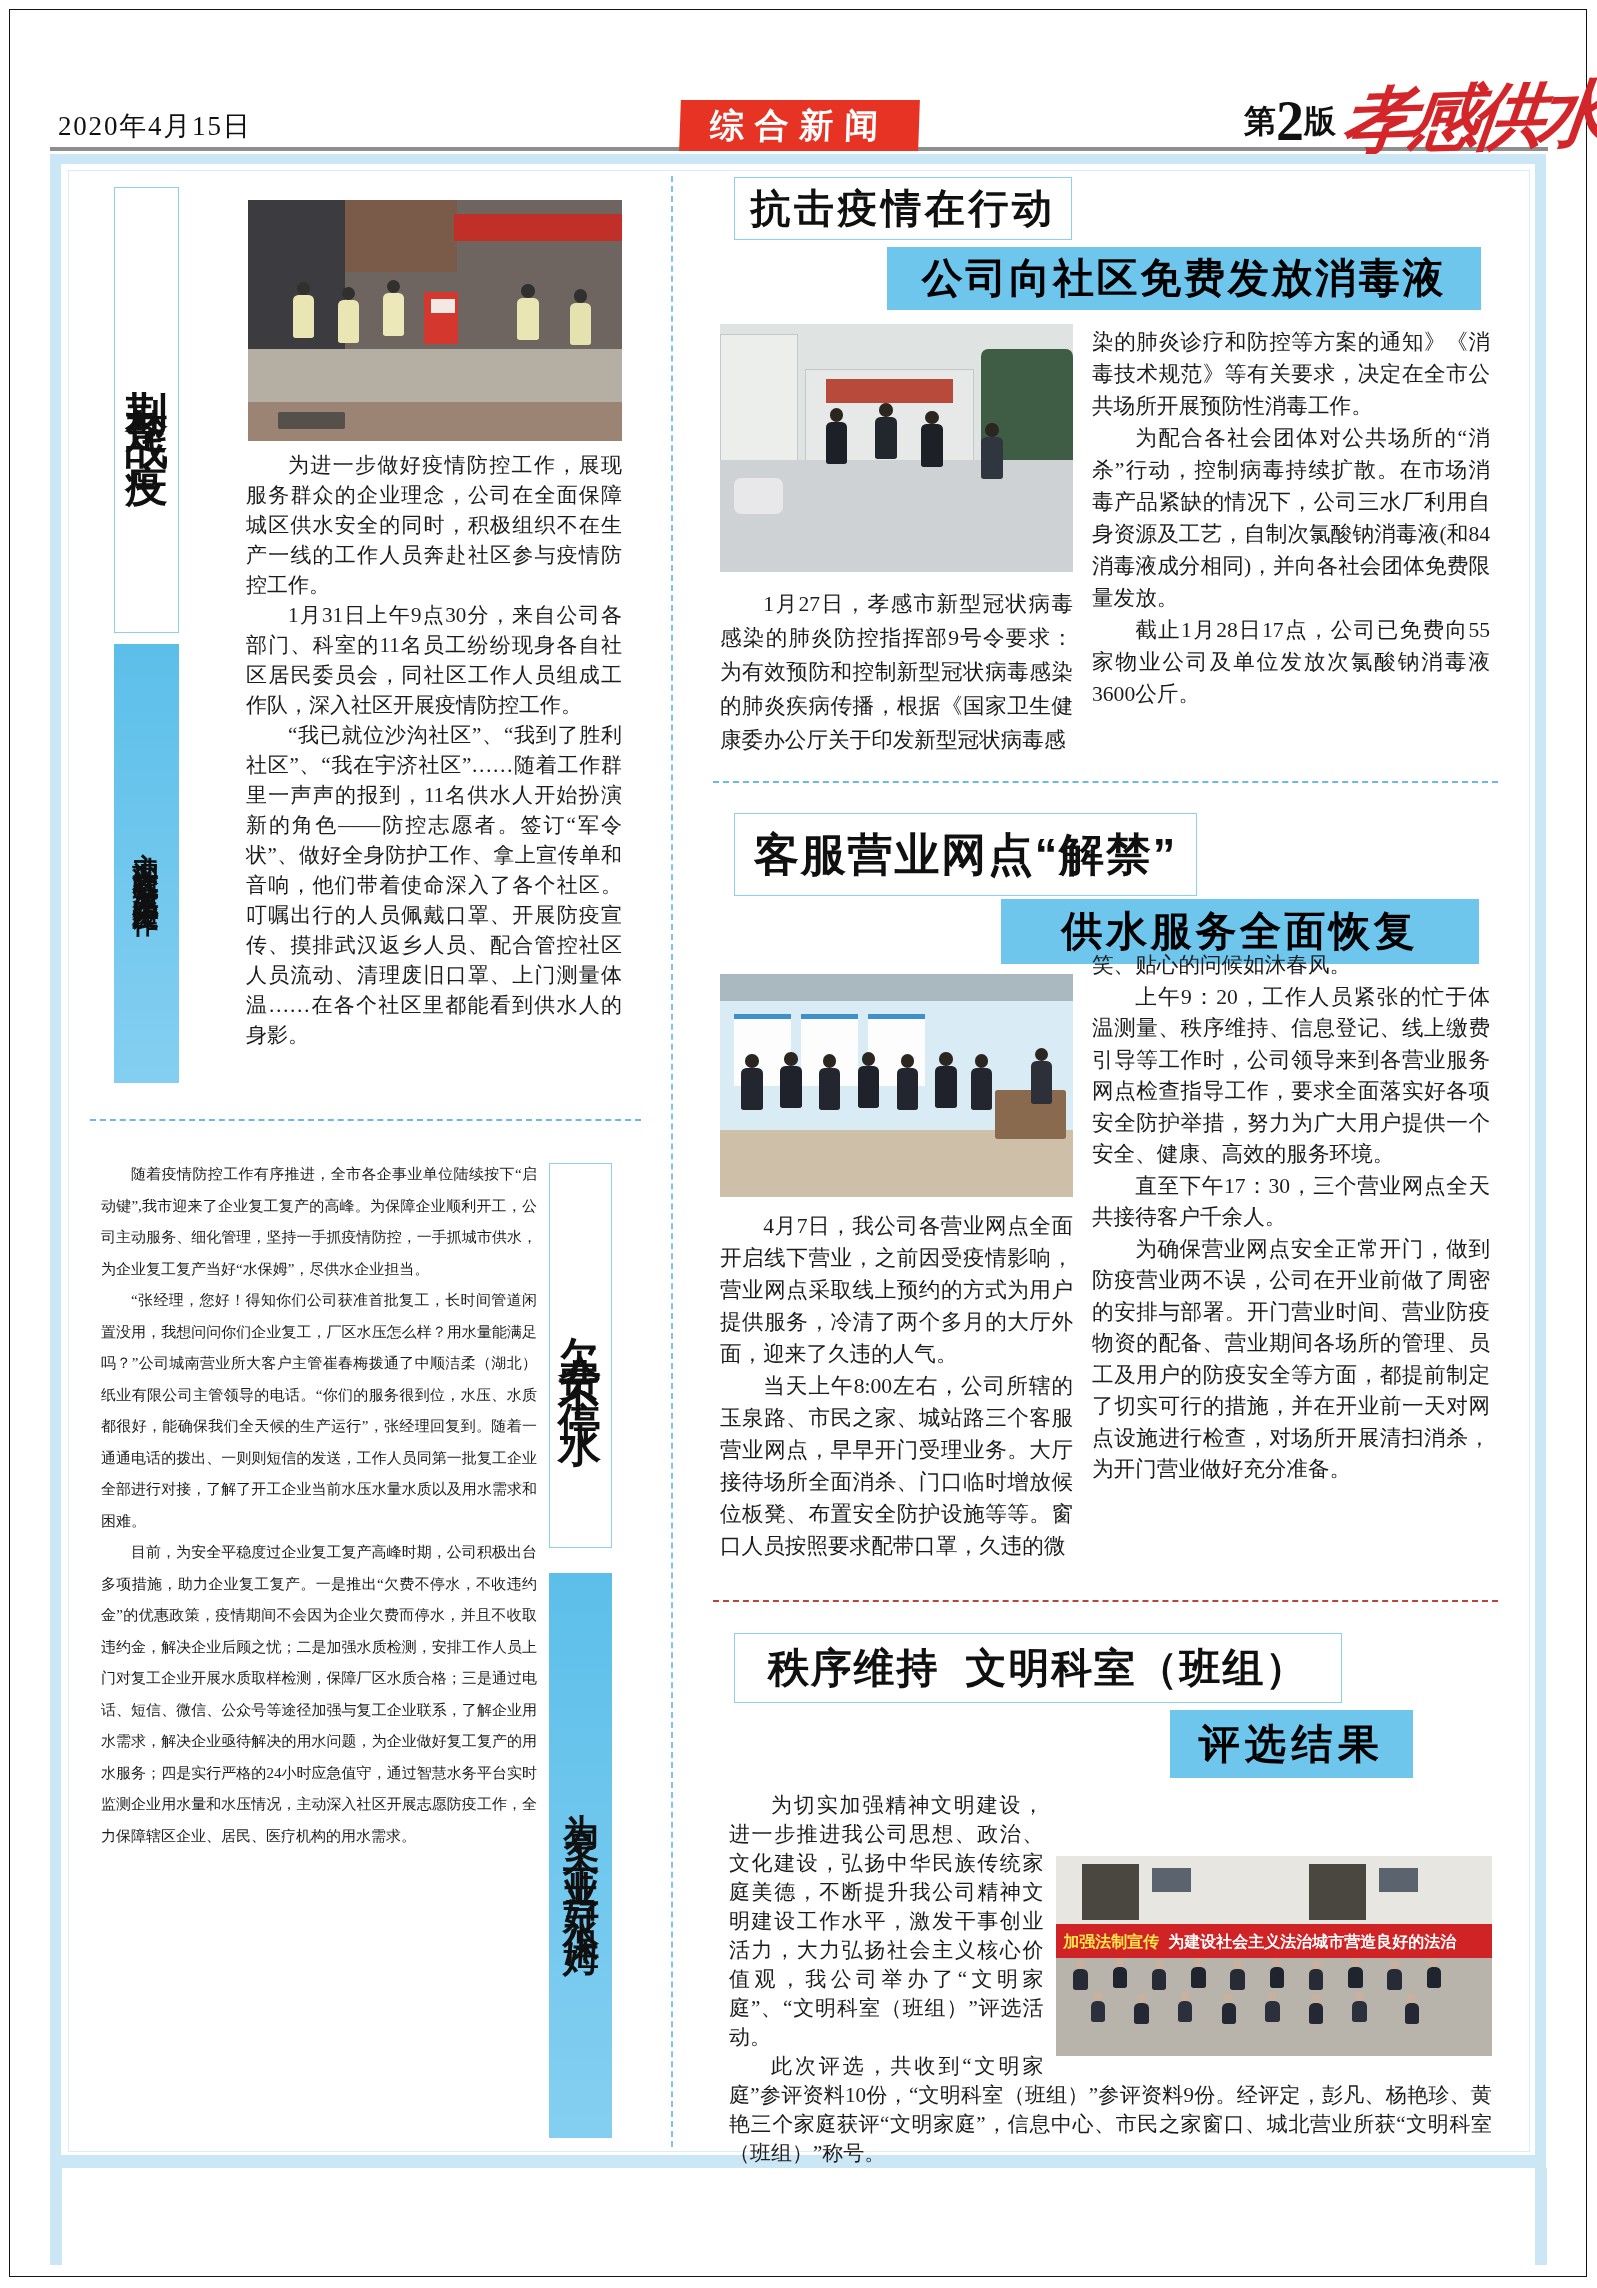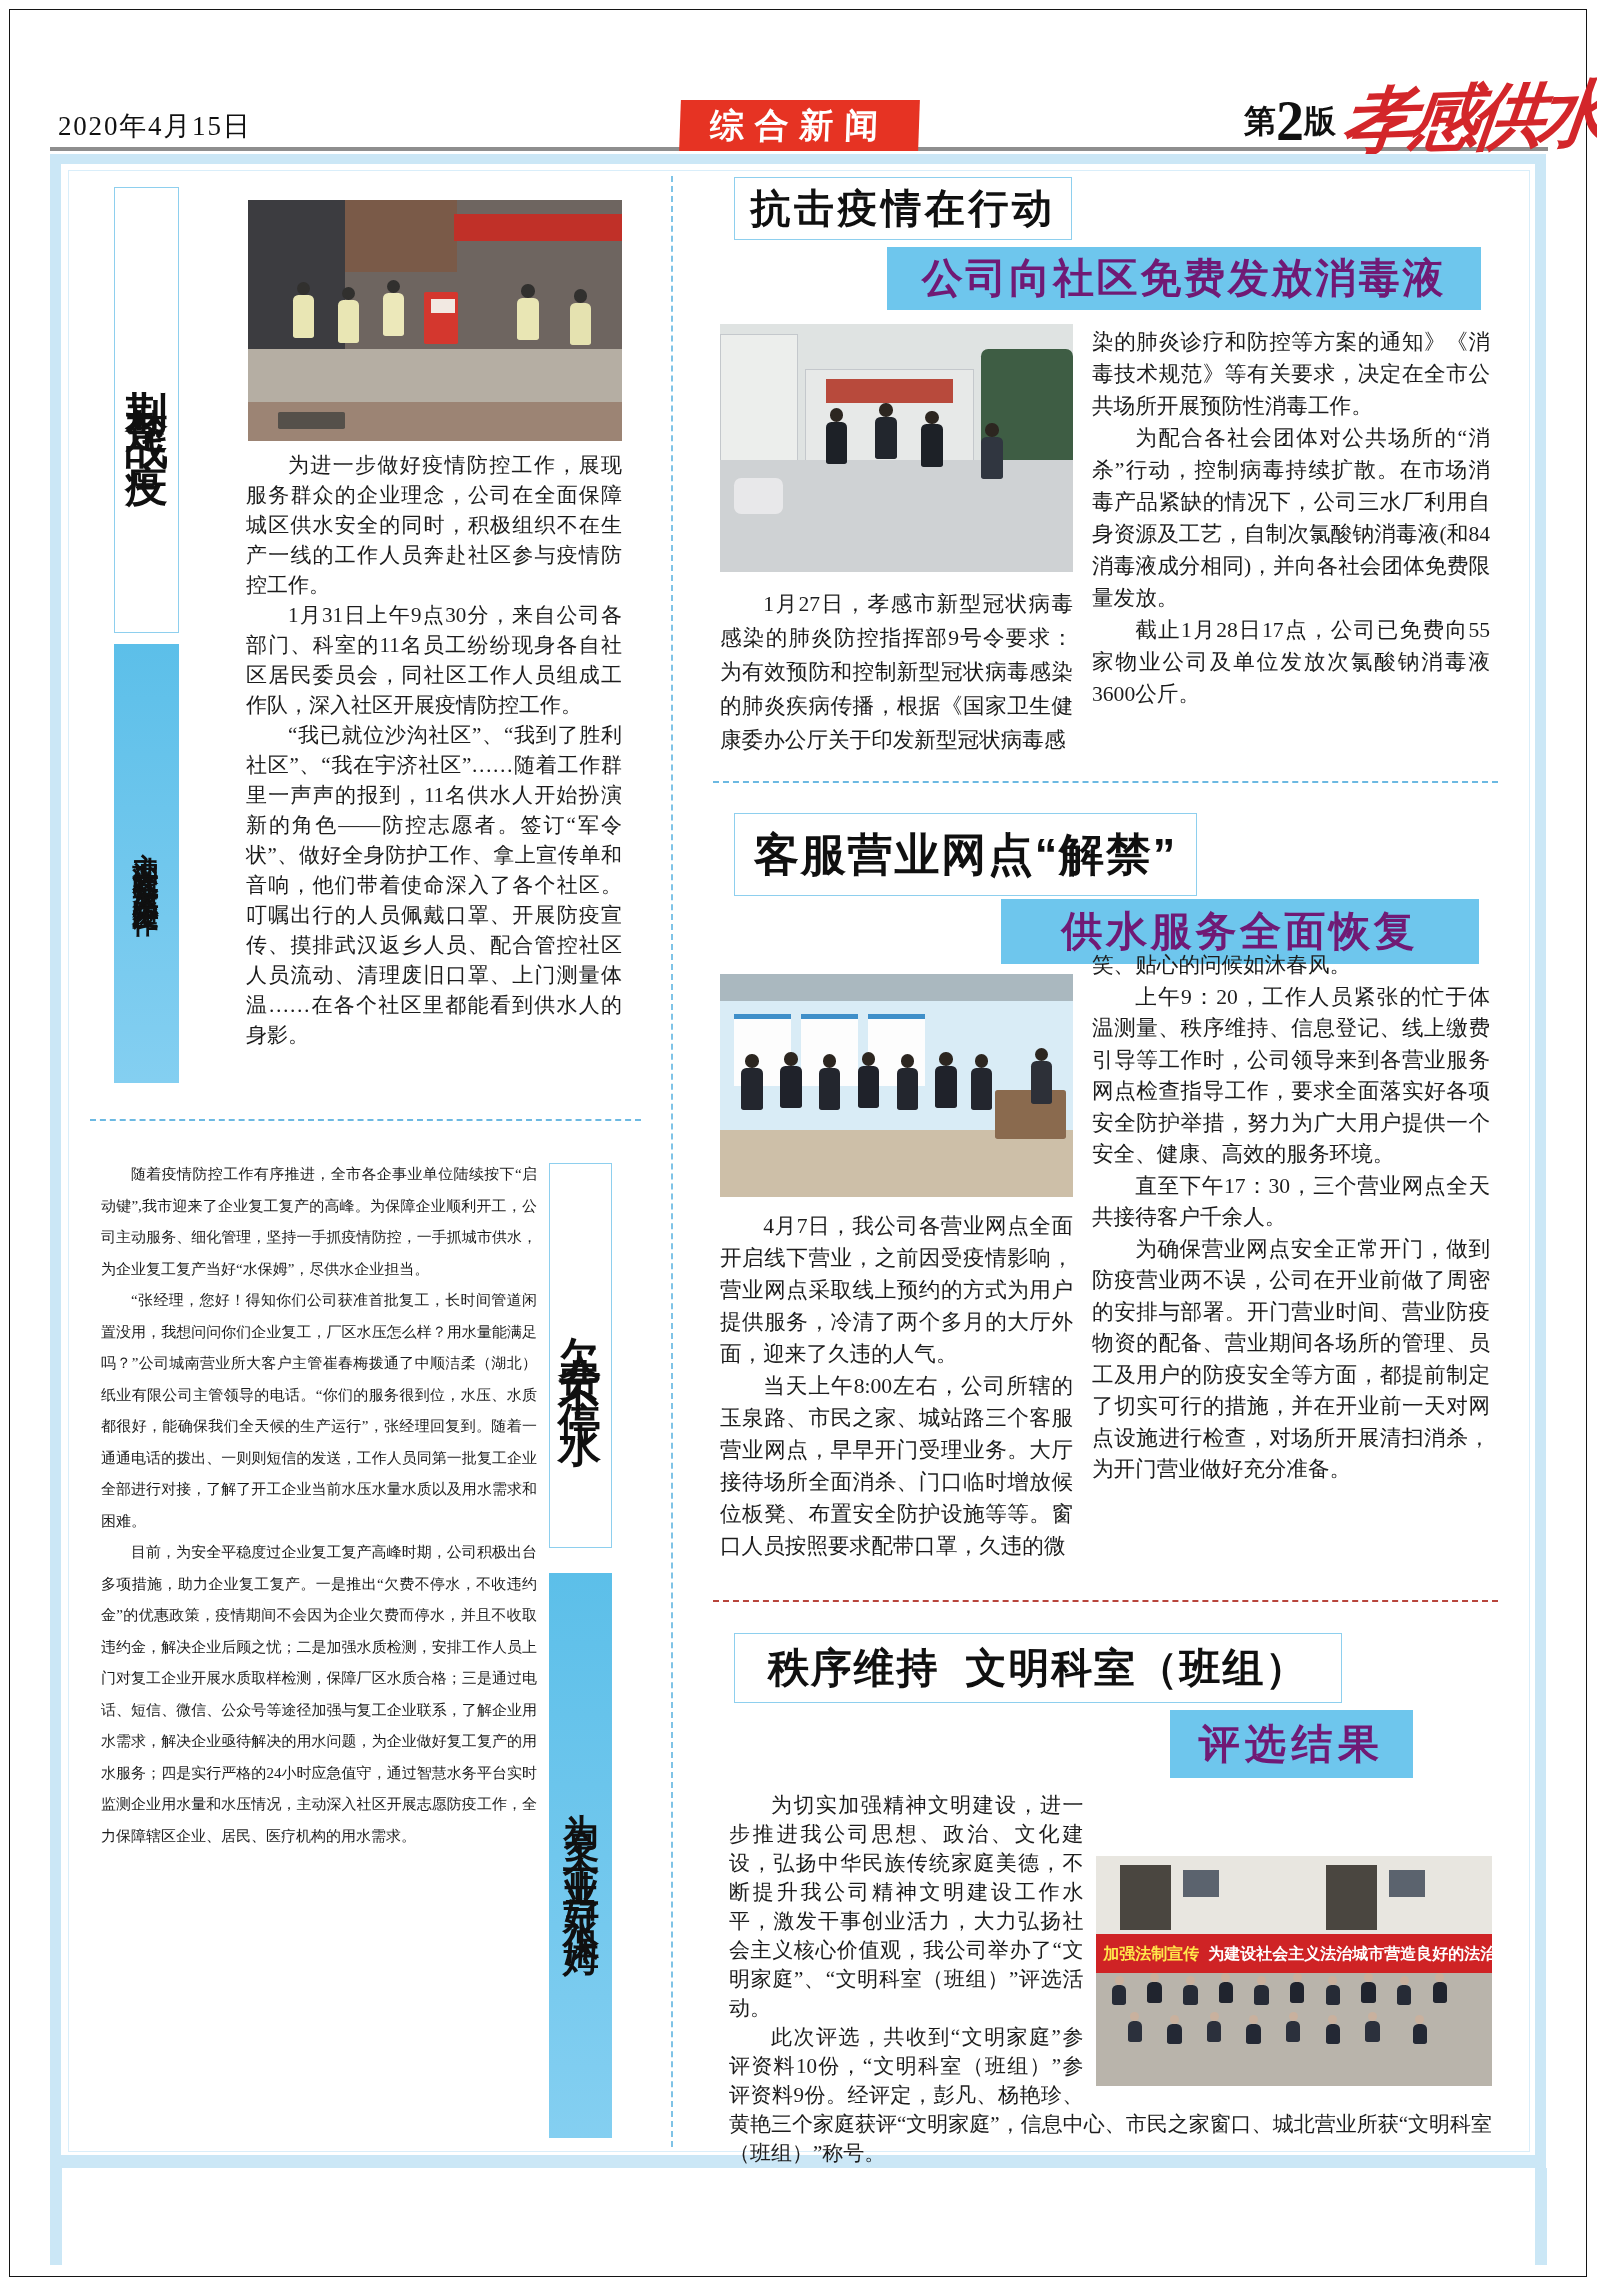--- a/index.html
+++ b/index.html
@@ -34,21 +34,21 @@
         writing-mode:vertical-rl;text-orientation:upright;color:#101010;box-sizing:border-box;}
   .vbox.outline{background:#fff;border:1.8px solid #8ecfee;}
   .vbox.fill{background:linear-gradient(180deg,#5cbfe9,#84cff1);}
   .kai{font-family:"Liberation Serif","DejaVu Serif",serif;font-weight:bold;}
   .hei{font-family:"Liberation Sans","DejaVu Sans",sans-serif;font-weight:bold;}
   
   .kicker{position:absolute;background:#fff;border:1.8px solid #8ecfee;display:flex;align-items:center;
         justify-content:center;font-family:"Liberation Sans","DejaVu Sans",sans-serif;
         font-weight:bold;color:#101010;box-sizing:border-box;white-space:pre;}
   .bluebar{position:absolute;background:#6ec6ed;display:flex;align-items:center;justify-content:center;
-        font-family:Liberation Mono, monospace;font-weight:bold;color:#701a75;
+        font-family:Liberation Mono, monospace;font-weight:bold;color:#000000;
         box-sizing:border-box;white-space:pre;}
   
   .textcol{position:absolute;text-align:justify;text-justify:inter-ideograph;color:#1c1c1c;}
   .para{margin:0;text-indent:2em;}
   .para.ni{text-indent:0;}
   .lt-body{font-size:21px;line-height:30px;}
   .lb-body{font-size:15px;line-height:31.5px;}
   .a-left{font-size:21.6px;line-height:34px;}
   .a-right{font-size:21.6px;line-height:32px;}
   .b-left{font-size:21.6px;line-height:32px;}
@@ -65,22 +65,22 @@
   .fg.sm{width:14.4px;height:34px;}
   .fg.sm::before{width:9px;height:9px;margin-left:-4.5px;}
   .fg.sm::after{top:9px;}
   .banner{position:absolute;left:0;right:0;background:#cf2325;display:flex;align-items:center;
         justify-content:flex-start;gap:9px;padding:0 7.2px;box-sizing:border-box;
         font-family:"Liberation Sans","DejaVu Sans",sans-serif;font-weight:bold;white-space:nowrap;}
   .banner .y{color:#ffe84a;font-size:16px;}
   .banner .w{color:#ffffff;font-size:16px;}
   
   .c-wrap{position:absolute;left:729px;top:1791px;width:763px;}
-  .c-photo{float:right;width:396px;height:230px;margin:65px 0 7.2px 12.6px;position:relative;
-        overflow:hidden;background:#7dd3fc;}
+  .c-photo{float:right;width:396px;height:200px;margin:65px 0 7.2px 12.6px;position:relative;
+        overflow:hidden;background:#7dd3fc;padding-left:40px;}
 </style>
 </head>
 <body>
 
 <div class="page">
   <div class="page-border"></div>
 
   <div class="date">2020年4月15日</div>
   <div class="rule"></div>
   <div class="section-badge">综合新闻</div>

